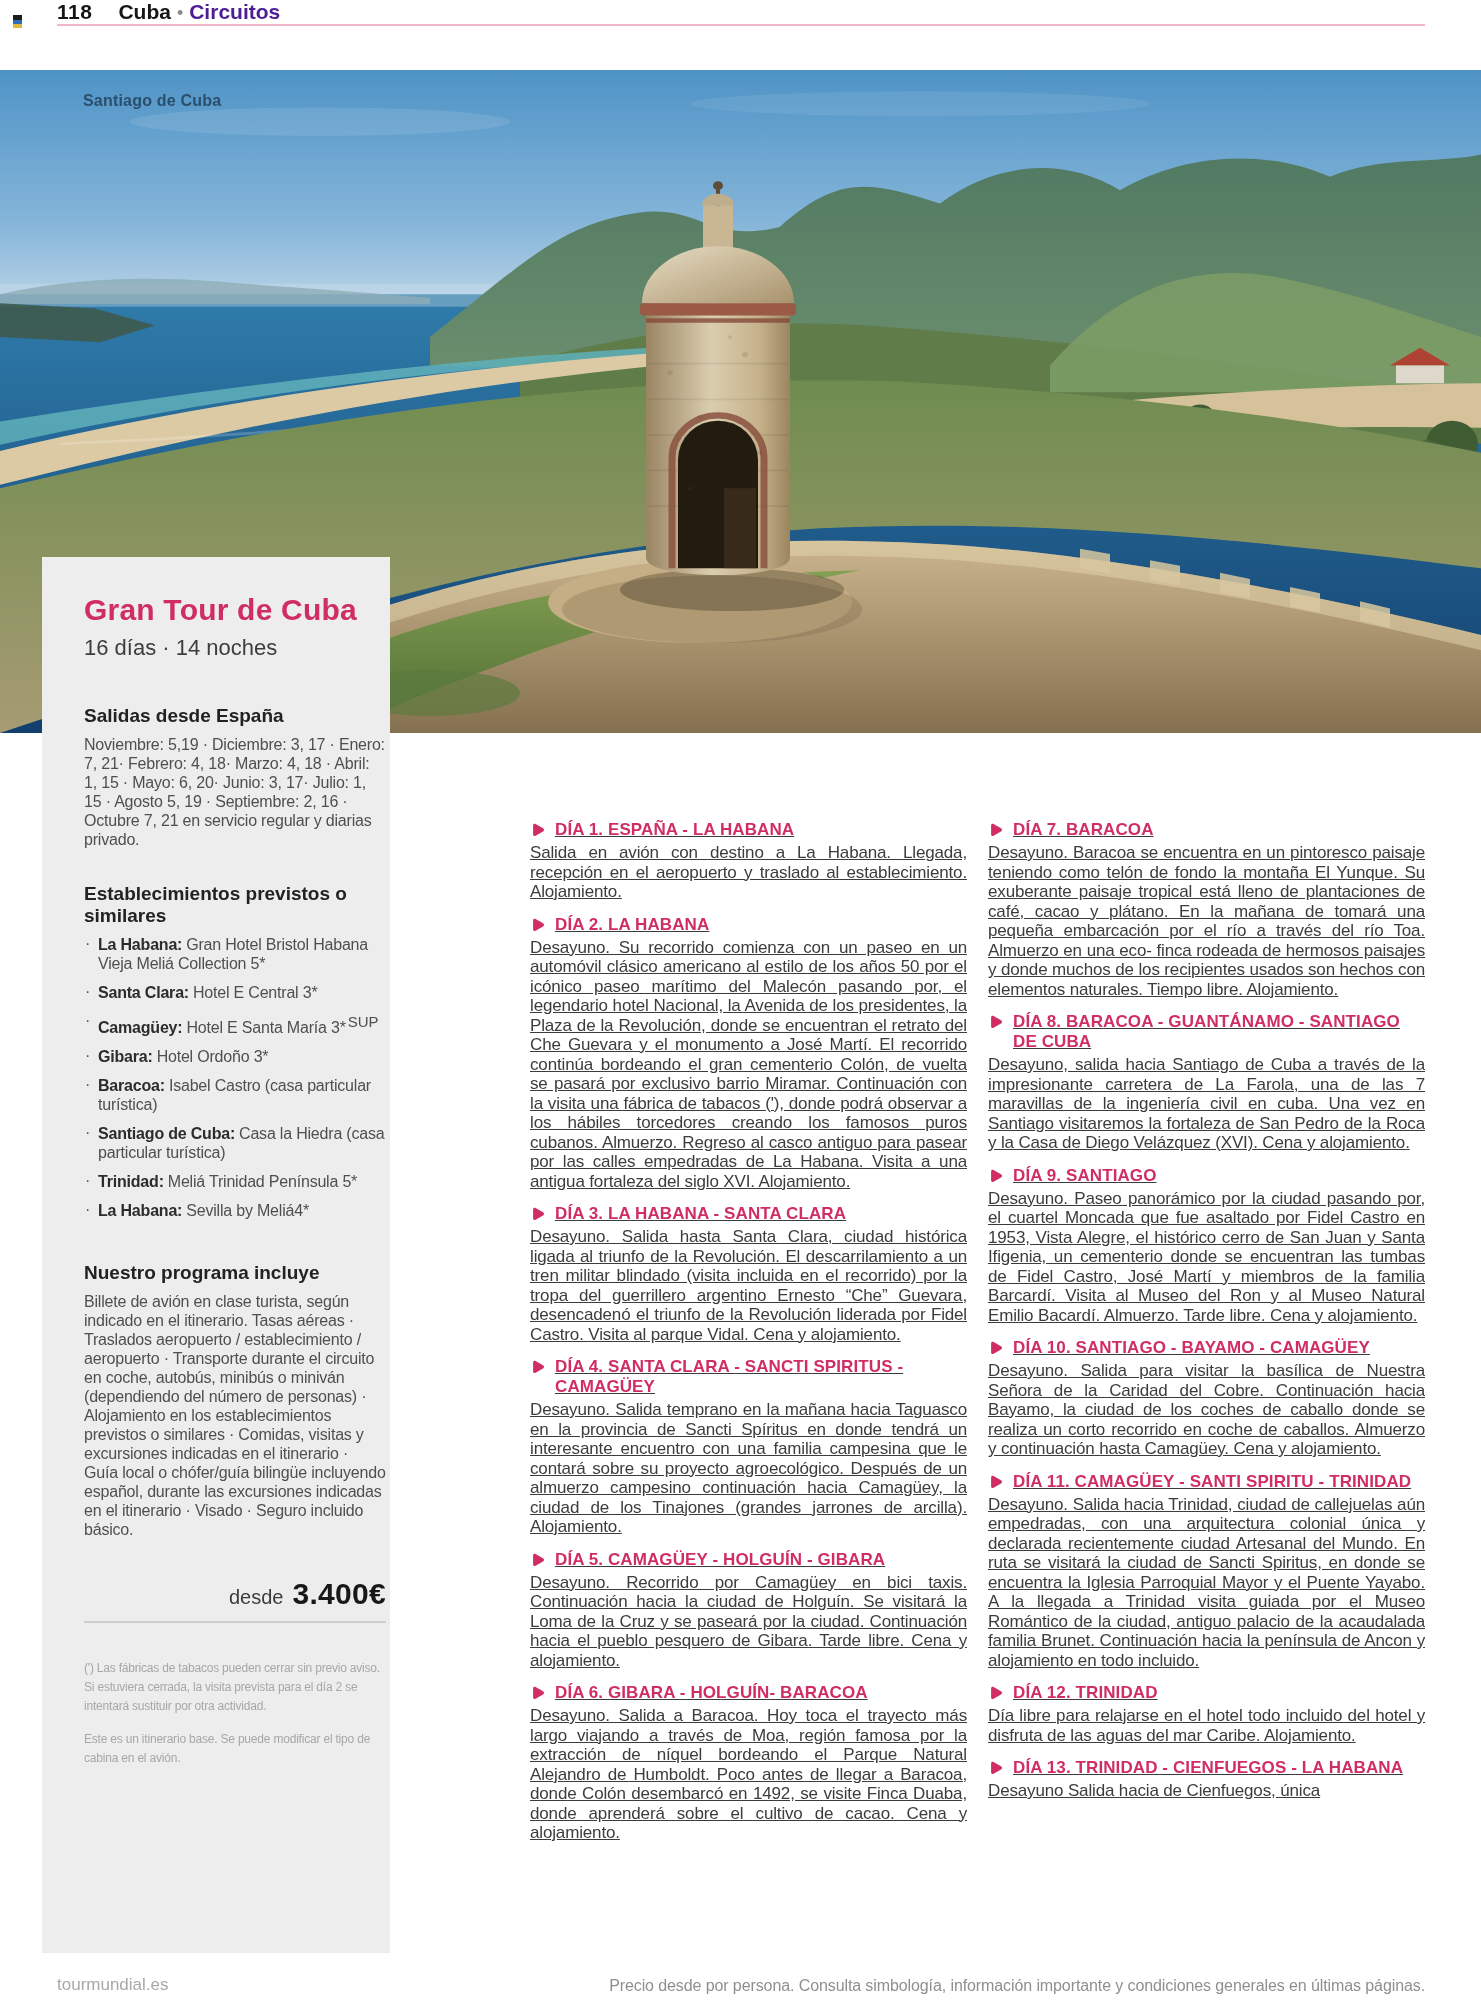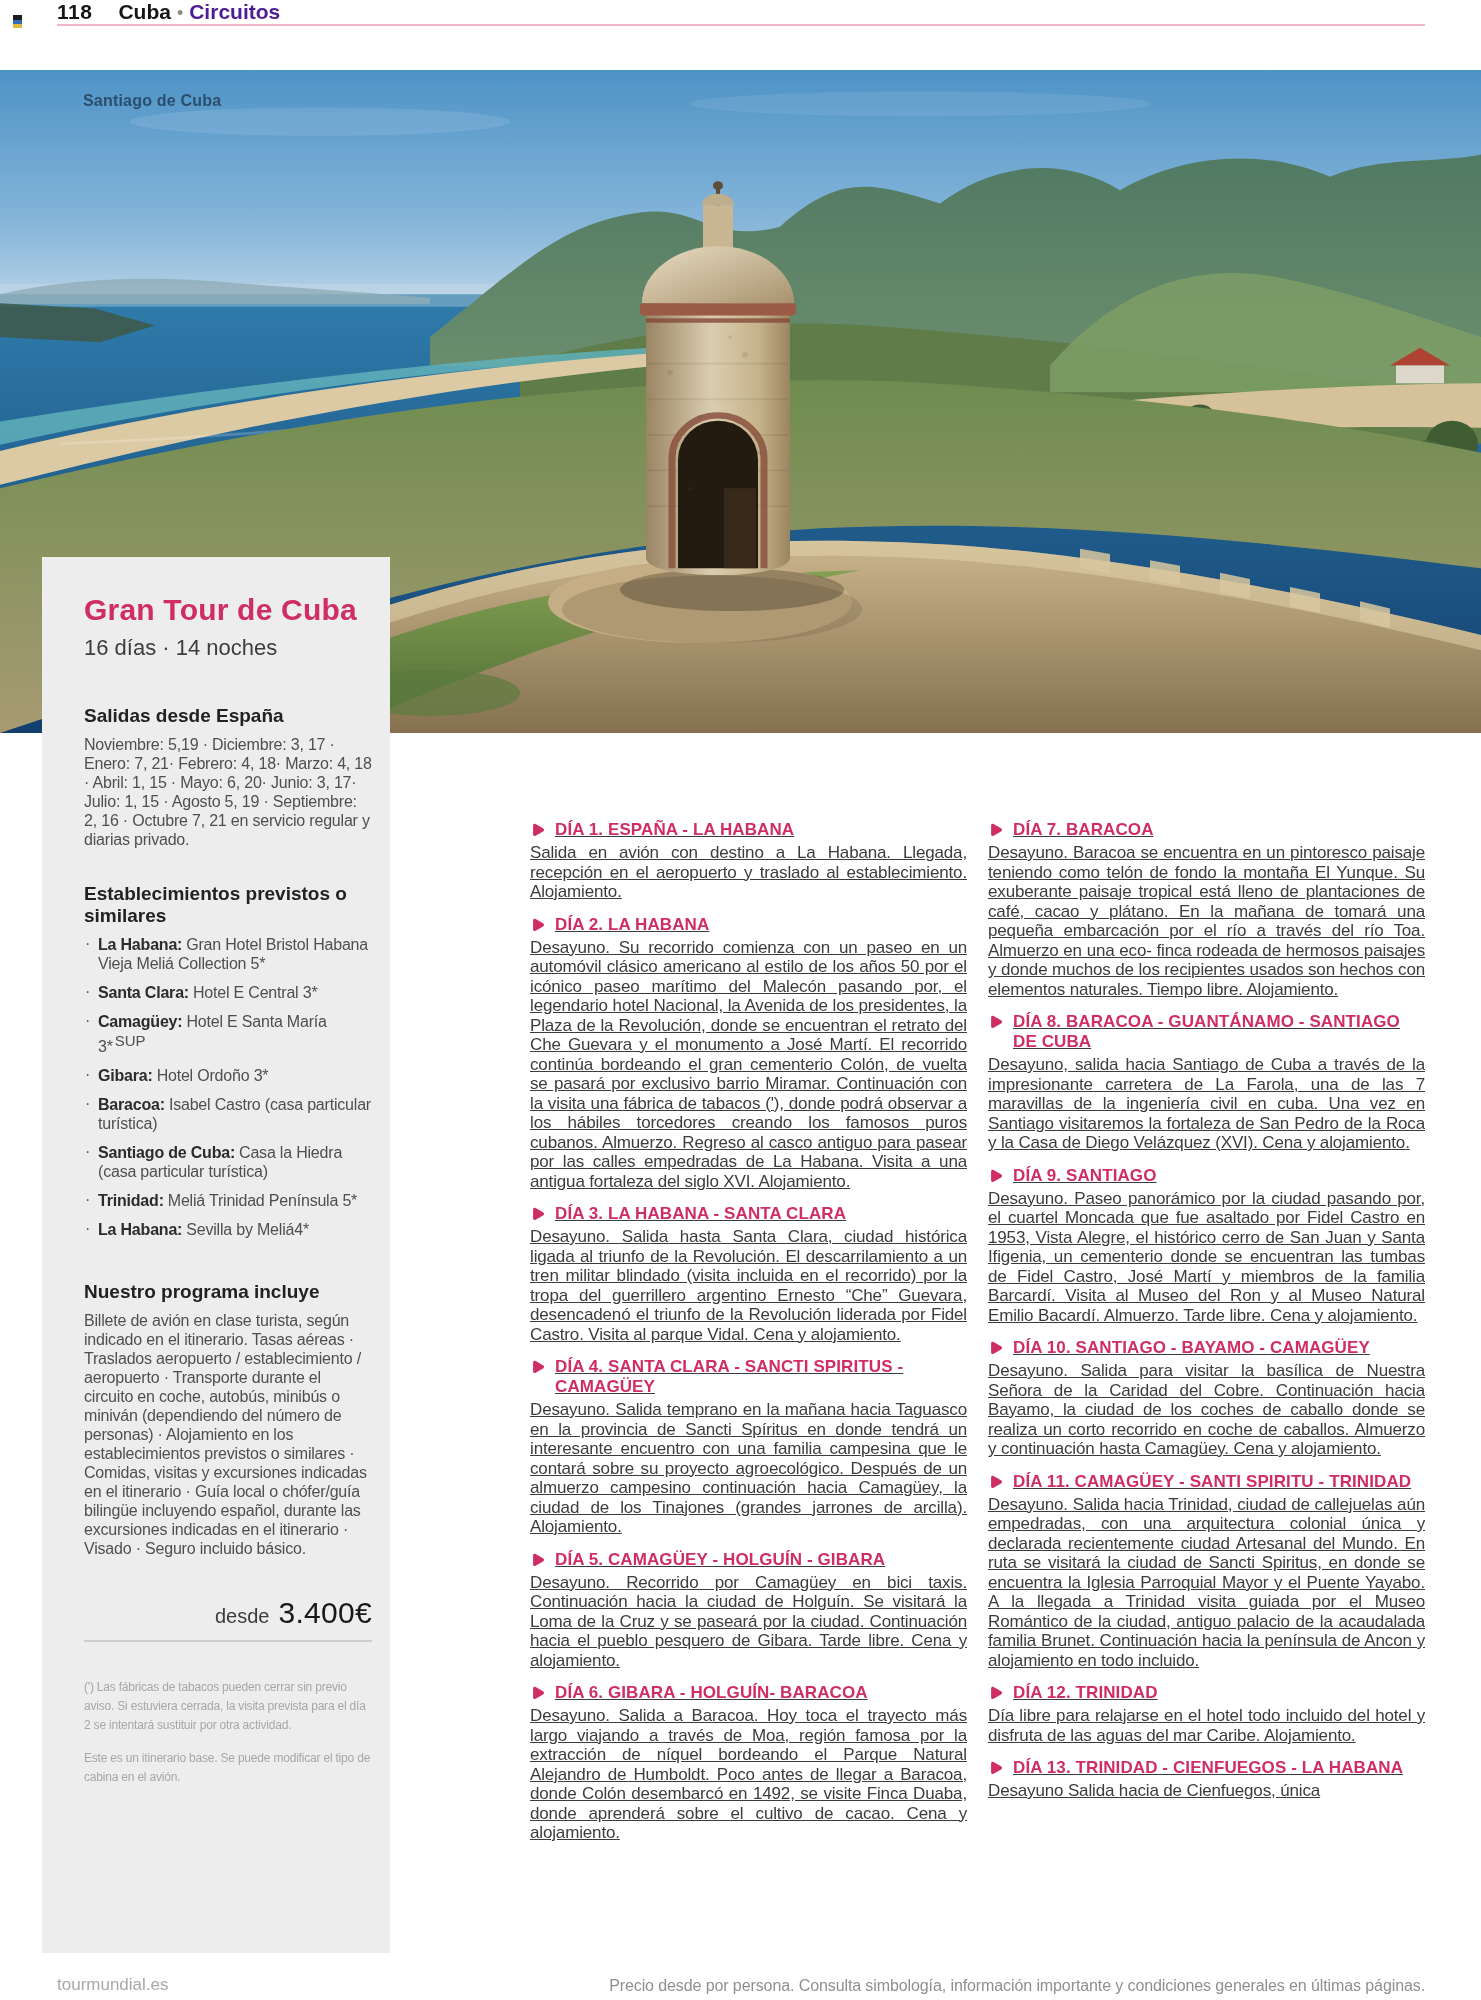--- a/index.html
+++ b/index.html
@@ -16,34 +16,34 @@
   .page-header .circ{color:#4c1d95;font-weight:bold;}
   .header-rule{position:absolute;left:57px;top:24px;width:1368px;height:2px;background:#efb6c7;}
 
   
   .photo{position:absolute;left:0;top:70px;width:1481px;height:663px;overflow:hidden;background:#6aa3cf;}
   .photo svg{display:block;width:100%;height:100%;}
   .photo-caption{position:absolute;left:83px;top:22px;font-size:16px;font-weight:bold;color:#2b4e6d;letter-spacing:.2px;}
 
   
   .card{position:absolute;left:42px;top:557px;width:348px;height:1396px;background:#ededed;z-index:4;
-        box-sizing:border-box;padding:36px 18px 0 42px;}
+        box-sizing:border-box;padding:36px 4px 0 42px;}
   .card-title{margin:0 0 8px;font-size:30px;line-height:34px;font-weight:bold;color:#d02d64;letter-spacing:.2px;}
   .card-sub{margin:0 0 44px;font-size:22px;line-height:26px;color:#3d3d3d;}
   .card-h{margin:0 0 8px;font-size:19px;line-height:22px;font-weight:bold;color:#222;}
   .card-p{margin:0 0 34px;font-size:16px;line-height:19px;color:#4f4f4f;letter-spacing:-.2px;}
   .hotels{margin:2px 0 42px;}
   .hotel-item{position:relative;padding-left:14px;font-size:16px;line-height:19px;color:#4f4f4f;
               margin-bottom:10px;letter-spacing:-.2px;}
   .hotel-item .bullet{position:absolute;left:1px;top:-1px;color:#555;}
   .hotel-city{font-weight:bold;color:#2c2c2c;margin-right:4px;}
   .hotel-sup{font-size:15px;vertical-align:super;margin-left:2px;letter-spacing:0;}
   .price-row{margin:38px 0 0;text-align:right;white-space:nowrap;}
   .price-label{font-size:20px;color:#3c3c3c;margin-right:9px;}
-  .price-value{font-size:30px;font-weight:normal;color:#181818;letter-spacing:.3px;}
+  .price-value{font-size:30px;font-weight:bold;color:#181818;letter-spacing:.3px;}
   .card-rule{border:none;border-top:2px solid #cdcdcd;margin:10px 0 0;}
   .fn{margin:36px 0 0;font-size:12px;line-height:19px;color:#a7a7a7;letter-spacing:-.2px;}
   .fn + .fn{margin-top:14px;}
 
   
   .itinerary-col{position:absolute;top:820px;width:437px;height:1105px;overflow:hidden;text-decoration:underline;}
   .col1{left:530px;}
   .col2{left:988px;}
   .day{margin-bottom:13px;}
   .day-header{display:flex;align-items:flex-start;margin-bottom:3px;}

